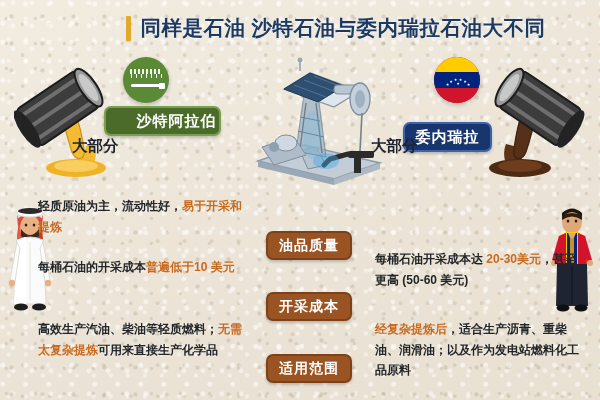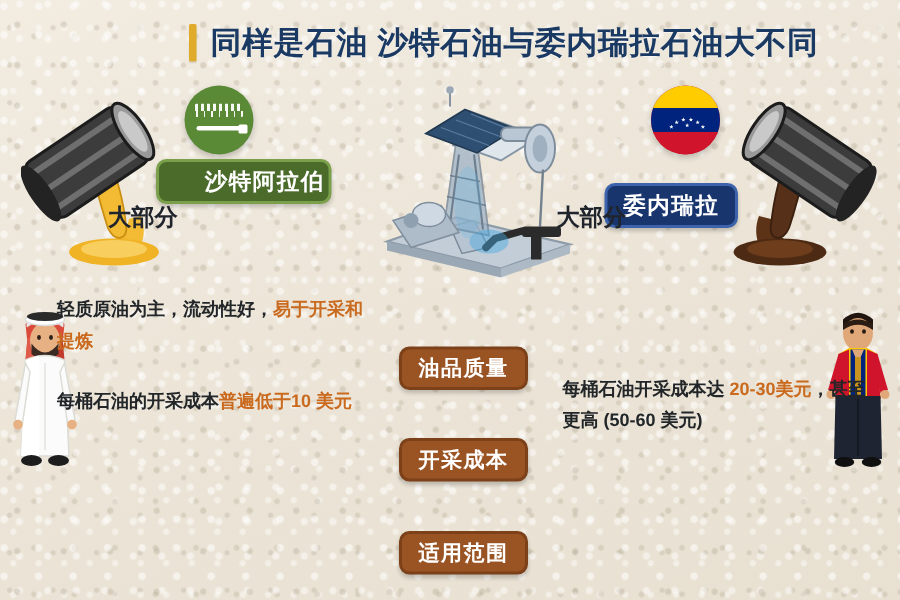--- a/index.html
+++ b/index.html
@@ -249,16 +249,18 @@
       <ellipse cx="35" cy="112" rx="6.5" ry="3.4" fill="#101010"></ellipse>
     </svg>
   </div>
 
   <div class="cat-badge" id="badge-0">油品质量</div>
   <div class="cat-badge" id="badge-1">开采成本</div>
   <div class="cat-badge" id="badge-2">适用范围</div>
 
   <div class="row-text left-text" id="l0"><span>轻质原油为主，流动性好，</span><span class="hl">易于开</span><span class="hl">采和提炼</span></div>
   <div class="row-text left-text" id="l1"><span>每桶石油的开采成本</span><span class="hl">普遍低于</span><span class="hl">10 美元</span></div>
+  <div class="row-text left-text" id="l2"><span>高效生产汽油、柴油等轻质燃料；</span><span class="hl">无需太复杂提炼</span><span>可用来直接生产化学品</span></div>
 
   <div class="row-text right-text" id="r1"><span>每桶石油开采成本达 </span><span class="hl">20-30</span><span class="hl">美元</span><span>，甚至更高 (50-60 美元)</span></div>
+  <div class="row-text right-text" id="r2"><span class="hl">经复杂提炼后</span><span>，适合生产沥青、重柴油、润滑油；以及作为发电站燃料化工品原料</span></div>
 
 </div>
 
 </body></html>

